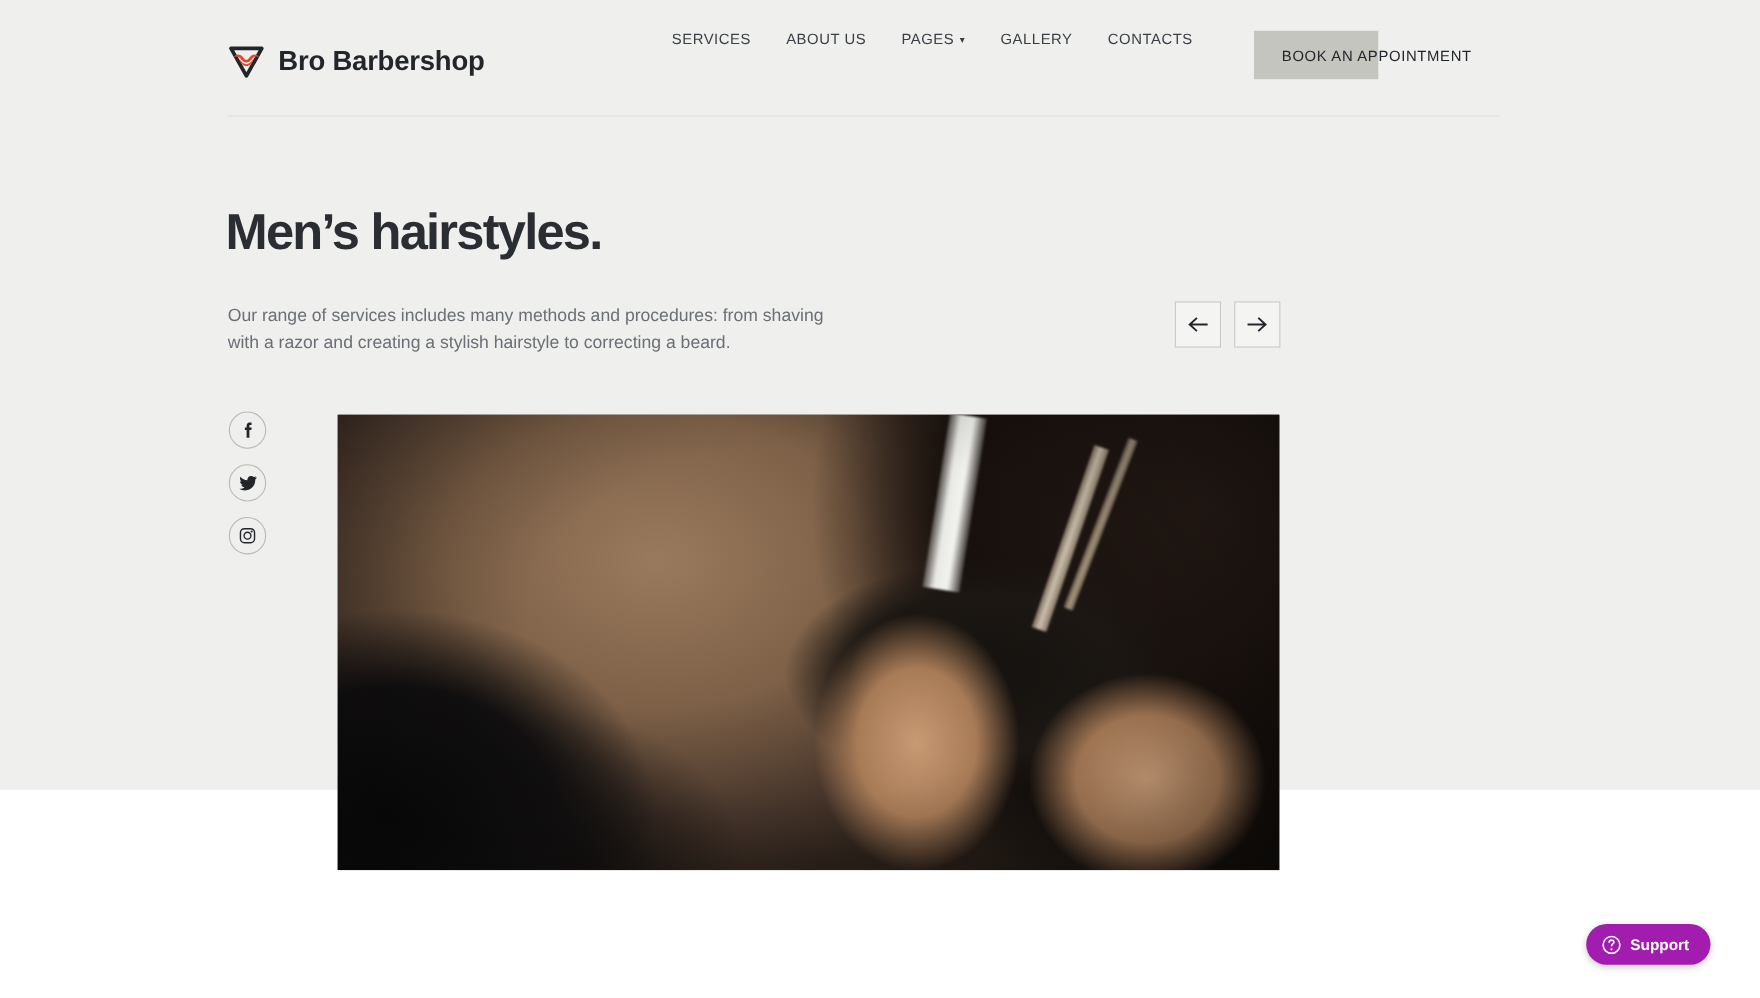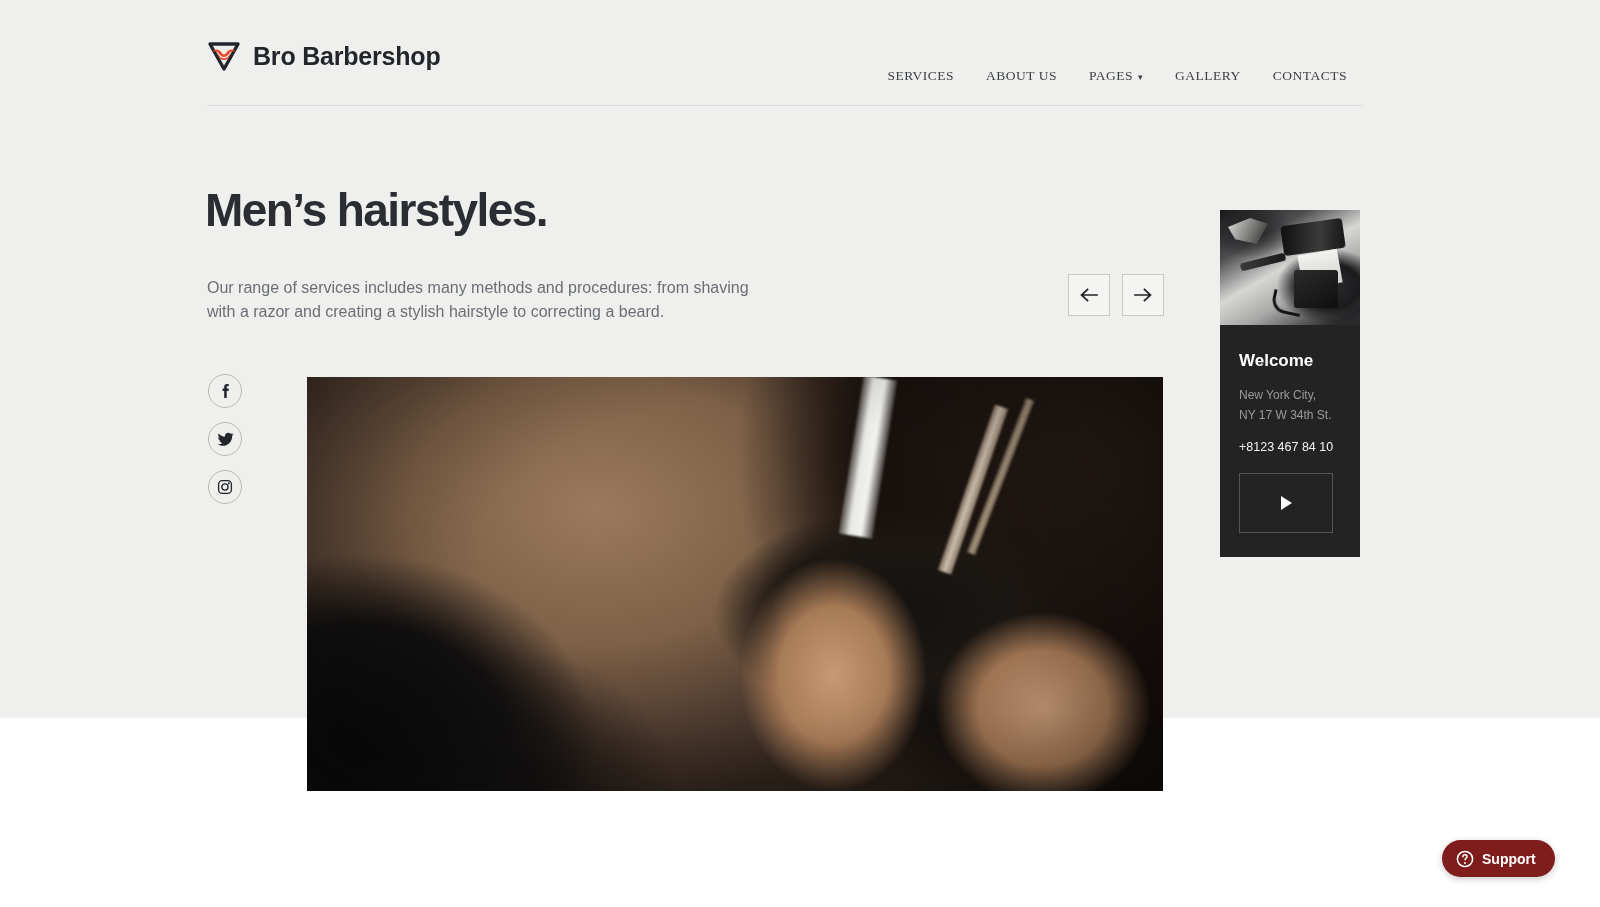--- a/index.html
+++ b/index.html
@@ -52,23 +52,22 @@
     font-size: 25px;
     font-weight: bold;
     color: #22262b;
     letter-spacing: -0.2px;
     white-space: nowrap;
   }
 
   .nav {
     margin-left: auto;
     display: flex;
-    align-items: flex-end;
+    align-items: flex-start;
     height: 56px;
-    font-family: Liberation Serif, serif;
   }
   .nav-item {
     font-size: 13.5px;
     letter-spacing: 0.5px;
     color: #3a3f45;
     text-transform: uppercase;
     padding: 0 16px;
     cursor: pointer;
     white-space: nowrap;
     display: flex;
@@ -349,21 +348,21 @@
     border-bottom: 7px solid transparent;
   }
 
   
   .support {
     position: absolute;
     left: 1442px; top: 840px;
     height: 37px;
     padding: 0 19px 0 14px;
     border-radius: 19px;
-    background: #7f1d1d;
+    background: #a21caf;
     display: flex;
     align-items: center;
     gap: 8px;
     cursor: pointer;
     box-shadow: 0 2px 7px rgba(0,0,0,0.22);
   }
   .support-label {
     color: #ffffff;
     font-size: 14px;
     font-weight: bold;
@@ -401,20 +400,24 @@
         <span>PAGES</span>
         <span class="caret">▾</span>
       </div>
       <div class="nav-item">
         <span>GALLERY</span>
       </div>
       <div class="nav-item">
         <span>CONTACTS</span>
       </div>
 
+      <div class="book-btn">
+        <span class="hl"></span>
+        <span class="label">BOOK AN APPOINTMENT</span>
+      </div>
     </div>
   </div>
 
   <div class="header-divider"></div>
 
   <div class="hero-title">Men’s hairstyles.</div>
   <div class="hero-sub">Our range of services includes many methods and procedures: from shaving with a razor and creating a stylish hairstyle to correcting a beard.</div>
 
   <div class="arrows">
     <div class="arrow-btn">
@@ -465,41 +468,20 @@
     <div class="hp-layer hp-cape"></div>
     <div class="hp-layer hp-hair"></div>
     <div class="hp-comb"></div>
     <div class="hp-razor"></div>
     <div class="hp-razor2"></div>
     <div class="hp-layer hp-hand-l"></div>
     <div class="hp-layer hp-hand-r"></div>
     <div class="hp-layer hp-vignette"></div>
   </div>
 
-  <div class="card">
-    <div class="card-photo">
-      <div class="cp-scissors"></div>
-      <div class="cp-clipper"></div>
-      <div class="cp-comb"></div>
-      <div class="cp-paper"></div>
-      <div class="cp-device"></div>
-      <div class="cp-cord"></div>
-    </div>
-    <div class="card-body">
-      <div class="card-title">Welcome</div>
-      <div class="card-address">
-        <div>New York City,</div>
-        <div>NY 17 W 34th St.</div>
-      </div>
-      <div class="card-phone">+8123 467 84 10</div>
-      <div class="play-btn">
-        <span class="play-tri"></span>
-      </div>
-    </div>
-  </div>
 
   <div class="support">
     <span>
       <svg width="18" height="18" viewBox="0 0 18 18">
         <circle cx="9" cy="9" r="7.6" fill="none" stroke="#ffffff" stroke-width="1.5"></circle>
         <path d="M6.9 6.7c0-1.2.9-2 2.1-2s2.1.8 2.1 1.9c0 1.5-2 1.4-2 3.1" fill="none" stroke="#ffffff" stroke-width="1.5" stroke-linecap="round"></path>
         <circle cx="9" cy="13" r="1" fill="#ffffff"></circle>
       </svg>
     </span>
     <span class="support-label">Support</span>

